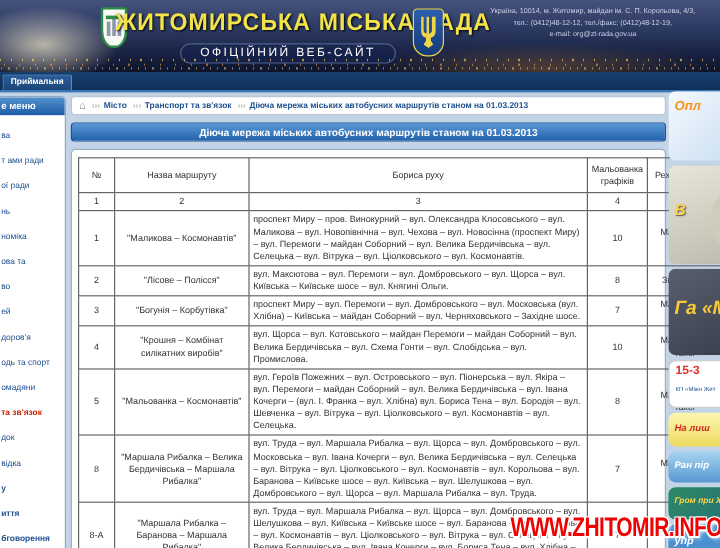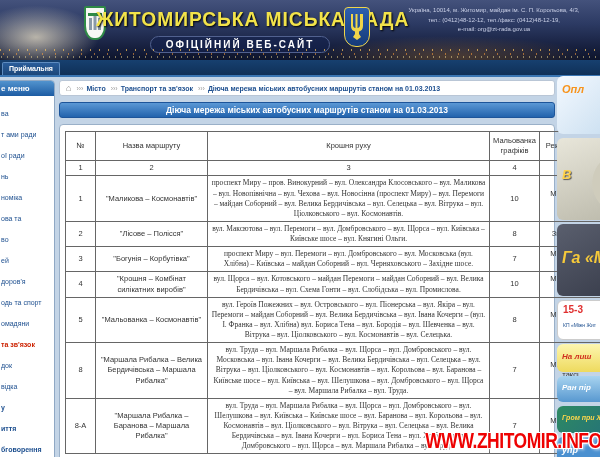--- a/index.html
+++ b/index.html
@@ -24,21 +24,21 @@
       repeating-linear-gradient(90deg, rgba(255,230,150,.6) 0 1px, transparent 1px 6px) 1px 7px/100% 2px no-repeat;
   }
   .coat { position:absolute; left:84px; top:6px; width:22px; height:34px;
     background:#f8f8f4; border:2px solid #2f8a46; border-radius:2px 2px 10px 10px/2px 2px 14px 14px;
     display:flex; align-items:center; justify-content:center; }
   .coat svg { display:block; }
   .hdr-title { position:absolute; left:96px; top:8px; width:282px; text-align:center;
     color:#f2e34a; font-size:20px; font-weight:bold; letter-spacing:1px; white-space:nowrap;
     transform:scaleX(.96); transform-origin:left; text-shadow:1px 1px 2px #000; }
   .hdr-sub { position:absolute; left:150px; top:36px; width:180px; text-align:center;
-    color:#fff; font-size:10px; font-weight:bold; letter-spacing:2px;
+    color:#fff; font-size:10px; font-weight:normal; letter-spacing:2px;
     background:rgba(20,35,80,.55); border:1px solid #51618f; border-radius:9px; padding:2px 0; }
   .tryzub { position:absolute; left:344px; top:7px; width:26px; height:40px;
     background:linear-gradient(#2c5fb0,#153a78); border:1px solid #f0d54a;
     border-radius:4px 4px 12px 12px; display:flex; align-items:center; justify-content:center; }
   .hdr-contact { position:absolute; right:6px; top:6px; width:200px; text-align:center;
     color:#c9cfe6; font-size:6px; line-height:1.6; }
   
   #navstrip { position:absolute; left:0; top:60px; width:600px; height:17px;
     background:linear-gradient(#17406f,#0f3058); border-bottom:2px solid #3a76b4; }
   .nav-tab { position:absolute; left:2px; top:2px; height:13px; padding:0 6px;
@@ -72,21 +72,21 @@
   table.routes td, table.routes th { border:1px solid #666; font-size:7.5px; color:#333;
     padding:2px 3px; vertical-align:middle; line-height:1.35; word-wrap:break-word; }
   table.routes th { font-weight:normal; text-align:center; color:#333; padding:4px 2px; }
   col.c-num   { width:30px; }
   col.c-name  { width:112px; }
   col.c-route { width:282px; }
   col.c-sched { width:50px; }
   col.c-mode  { width:62px; }
   .numrow td { text-align:center; padding:1px; }
   td.cell-num, td.cell-sched, td.cell-mode, td.cell-name { text-align:center; }
-  td.cell-route { text-align:center;font-family:Liberation Serif, serif; }
+  td.cell-route { text-align:left; }
   
   #sidebar-right { position:absolute; left:557px; top:76px; width:120px; }
   .banner { position:relative; border-radius:6px; margin-bottom:4px; overflow:hidden; cursor:pointer; }
   .banner .btxt { position:absolute; left:5px; top:35%; font-style:italic; font-weight:bold; white-space:nowrap; }
   .b1 { height:58px; background:radial-gradient(circle at 70% 80%, #6fa6d4 12%, transparent 13%),
         linear-gradient(135deg,#f4f9ff,#cfe2f2 55%,#93bada); }
   .b1 .btxt { color:#f7941d; font-size:11px; top:12%; }
   .b2 { height:82px; background:radial-gradient(circle at 55% 55%, #f7f4ea 16%, #cfccbc 17% 38%, transparent 39%),
         linear-gradient(160deg,#e8e6da,#b3b1a2); }
   .b2 .btxt { color:#ffd24a; font-size:13px; text-shadow:1px 1px 1px #555; }
@@ -208,21 +208,21 @@
           <col class="c-num">
             <col class="c-name">
             <col class="c-route">
             <col class="c-sched">
             <col class="c-mode">
         </colgroup>
         <thead>
           <tr>
             <th>№</th>
             <th>Назва маршруту</th>
-            <th>Крошня руху</th>
+            <th>Бориса руху</th>
             <th>Мальованка графіків</th>
             <th>Режим роботи</th>
           </tr>
           <tr class="numrow">
             <td>1</td>
             <td>2</td>
             <td>3</td>
             <td>4</td>
             <td>5</td>
           </tr>

